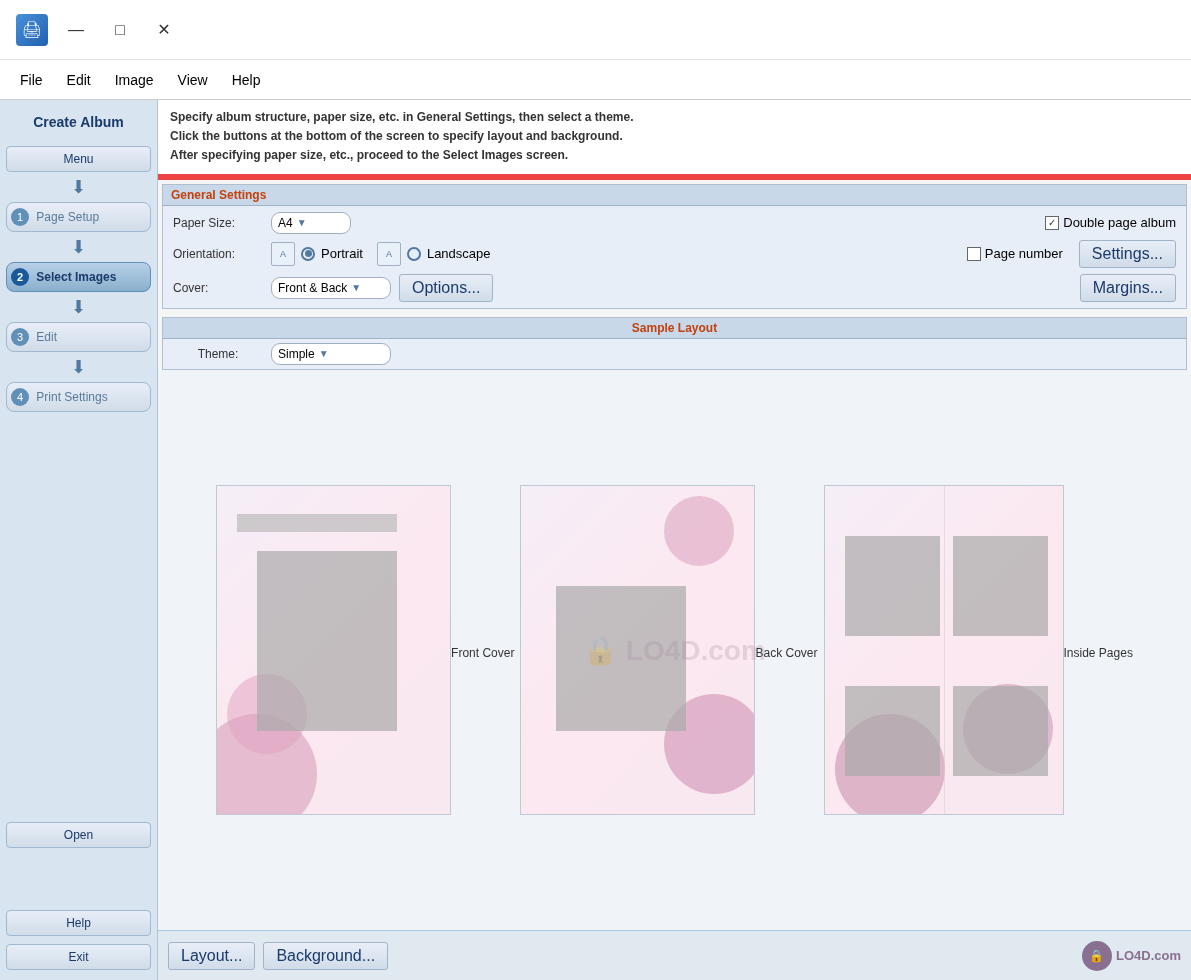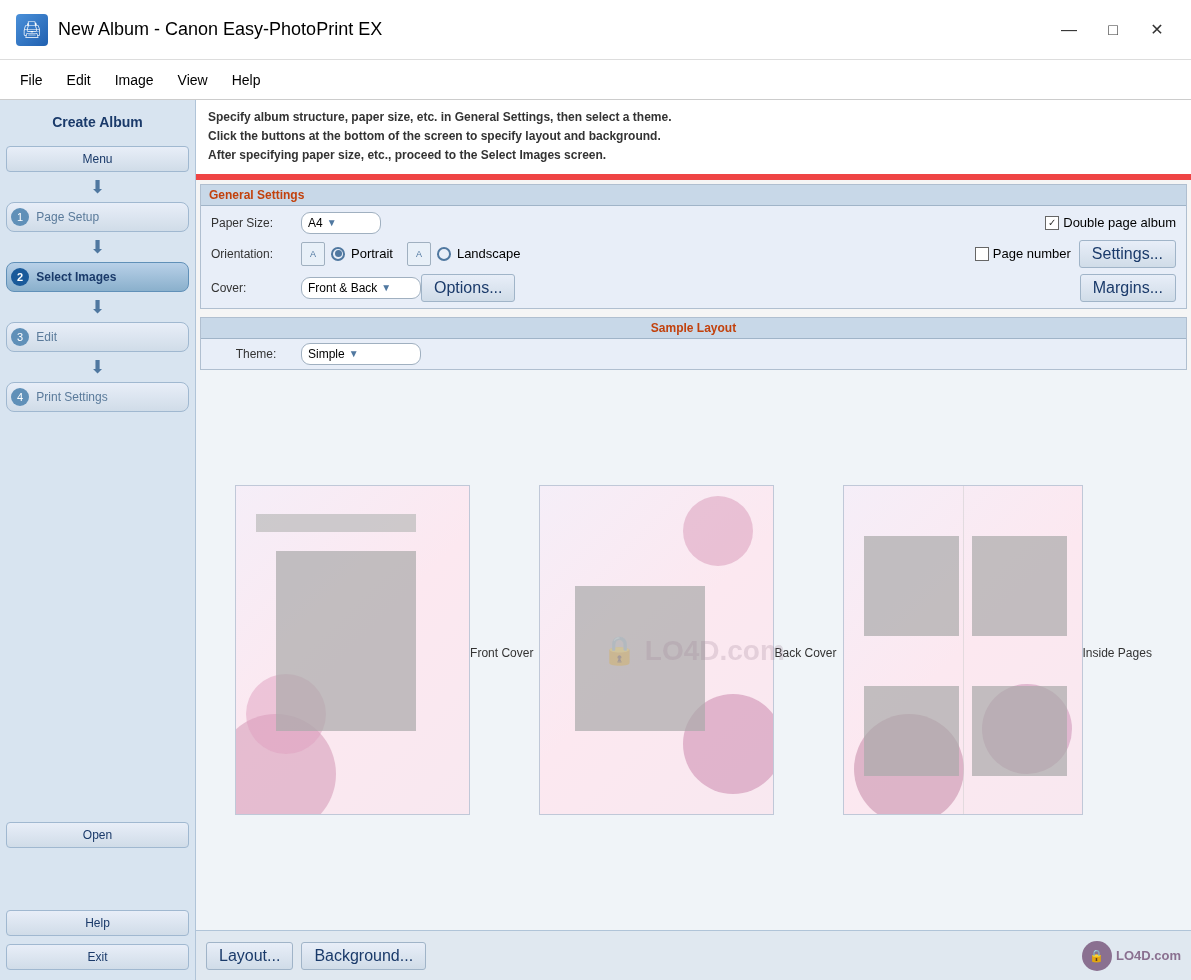--- a/index.html
+++ b/index.html
@@ -55,21 +55,21 @@
     }
 
     
     .main-layout {
       display: flex;
       height: calc(980px - 100px);
     }
 
     
     .sidebar {
-      width: 196px;
+      width: 158px;
       background: #d8e4f0;
       display: flex;
       flex-direction: column;
       padding: 8px 6px;
       border-right: 1px solid #b0c4d8;
       flex-shrink: 0;
     }
     .sidebar-title {
       text-align: center;
       font-weight: bold;
@@ -166,20 +166,21 @@
     }
     .settings-body {
       padding: 6px 10px;
       display: flex;
       flex-direction: column;
       gap: 6px;
     }
     .settings-row {
       display: flex;
       align-items: center;
+      gap: 8px;
     }
     .settings-label {
       width: 90px;
       font-size: 12px;
       color: #333;
       flex-shrink: 0;
     }
     .settings-control {
       display: flex;
       align-items: center;
@@ -344,21 +345,20 @@
       border-radius: 50%;
       display: flex; align-items: center; justify-content: center;
       color: white; font-size: 12px;
     }
   </style>
 </head>
 <body>
 
 <div class="title-bar">
   <div class="title-bar-icon">🖨</div>
-  <span class="title-bar-text">New Album - Canon Easy-PhotoPrint EX</span>
   <div class="title-bar-controls">
     <button class="title-bar-btn">—</button>
     <button class="title-bar-btn">□</button>
     <button class="title-bar-btn close">✕</button>
   </div>
 </div>
 
 <div class="menu-bar">
   <div class="menu-item">File</div>
   <div class="menu-item">Edit</div>

